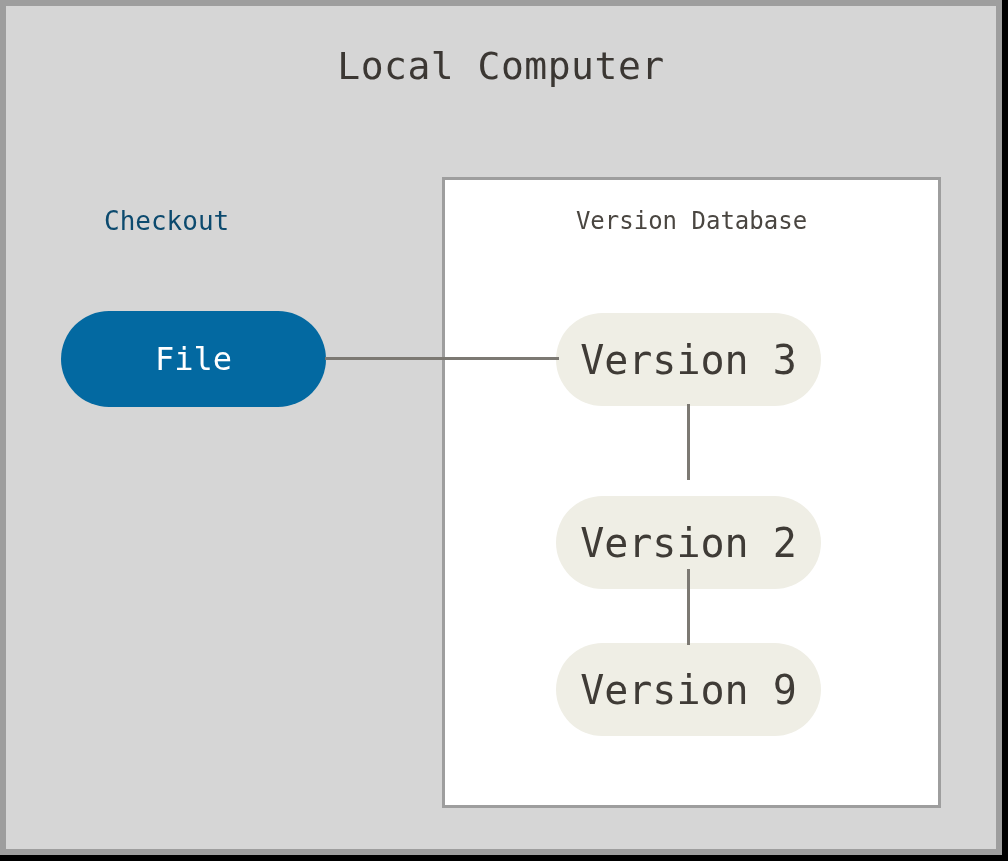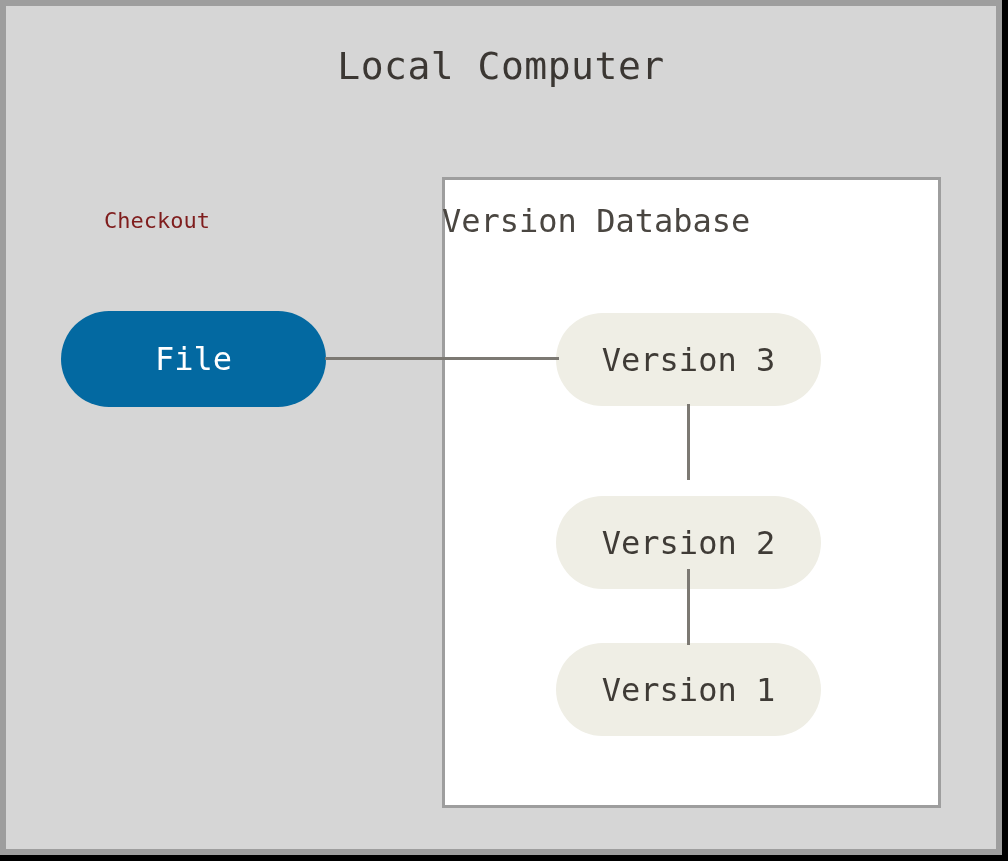--- a/index.html
+++ b/index.html
@@ -52,23 +52,23 @@
     color: #3b3733;
     letter-spacing: 0.5px;
     white-space: pre;
   }
 
   
   .checkout-label {
     position: absolute;
     left: 104px;
     top: 198px;
-    font-size: 22px;
+    font-size: 26px;
     line-height: 46px;
-    color: #7f1d1d;
+    color: #0c4a6e;
     white-space: pre;
   }
 
   
   .file-node {
     position: absolute;
     left: 61px;
     top: 311px;
     width: 265px;
     height: 96px;
@@ -93,40 +93,40 @@
     background: #ffffff;
     border: 3px solid #9e9e9e;
     box-sizing: border-box;
   }
 
   .db-title {
     position: absolute;
     left: 442px;
     top: 198px;
     width: 499px;
-    text-align: left;
-    font-size: 32px;
+    text-align: center;
+    font-size: 24px;
     line-height: 46px;
     color: #4a4641;
     white-space: pre;
   }
 
   
   .version-node {
     position: absolute;
     left: 556px;
     width: 265px;
     height: 93px;
     background: #efeee5;
     border-radius: 47px;
     display: flex;
     align-items: center;
     justify-content: center;
     color: #3f3b36;
-    font-size: 32px;
+    font-size: 40px;
     white-space: pre;
     box-sizing: border-box;
   }
   .version-node.v3 { top: 313px; }
   .version-node.v2 { top: 496px; }
   .version-node.v1 { top: 643px; }
 
   
   .edge-h {
     position: absolute;
@@ -171,19 +171,19 @@
     <div class="file-node">File</div>
 
     <div class="db-box"></div>
 
     <div class="db-title">Version Database</div>
 
     <div class="version-node v3">Version 3</div>
 
     <div class="version-node v2">Version 2</div>
 
-    <div class="version-node v1">Version 1</div>
+    <div class="version-node v1">Version 9</div>
 
     <div class="edge-h edge-file-v3"></div>
     <div class="edge-v edge-v3-v2"></div>
     <div class="edge-v edge-v2-v1"></div>
   </div>
 </div>
 
 </body></html>

